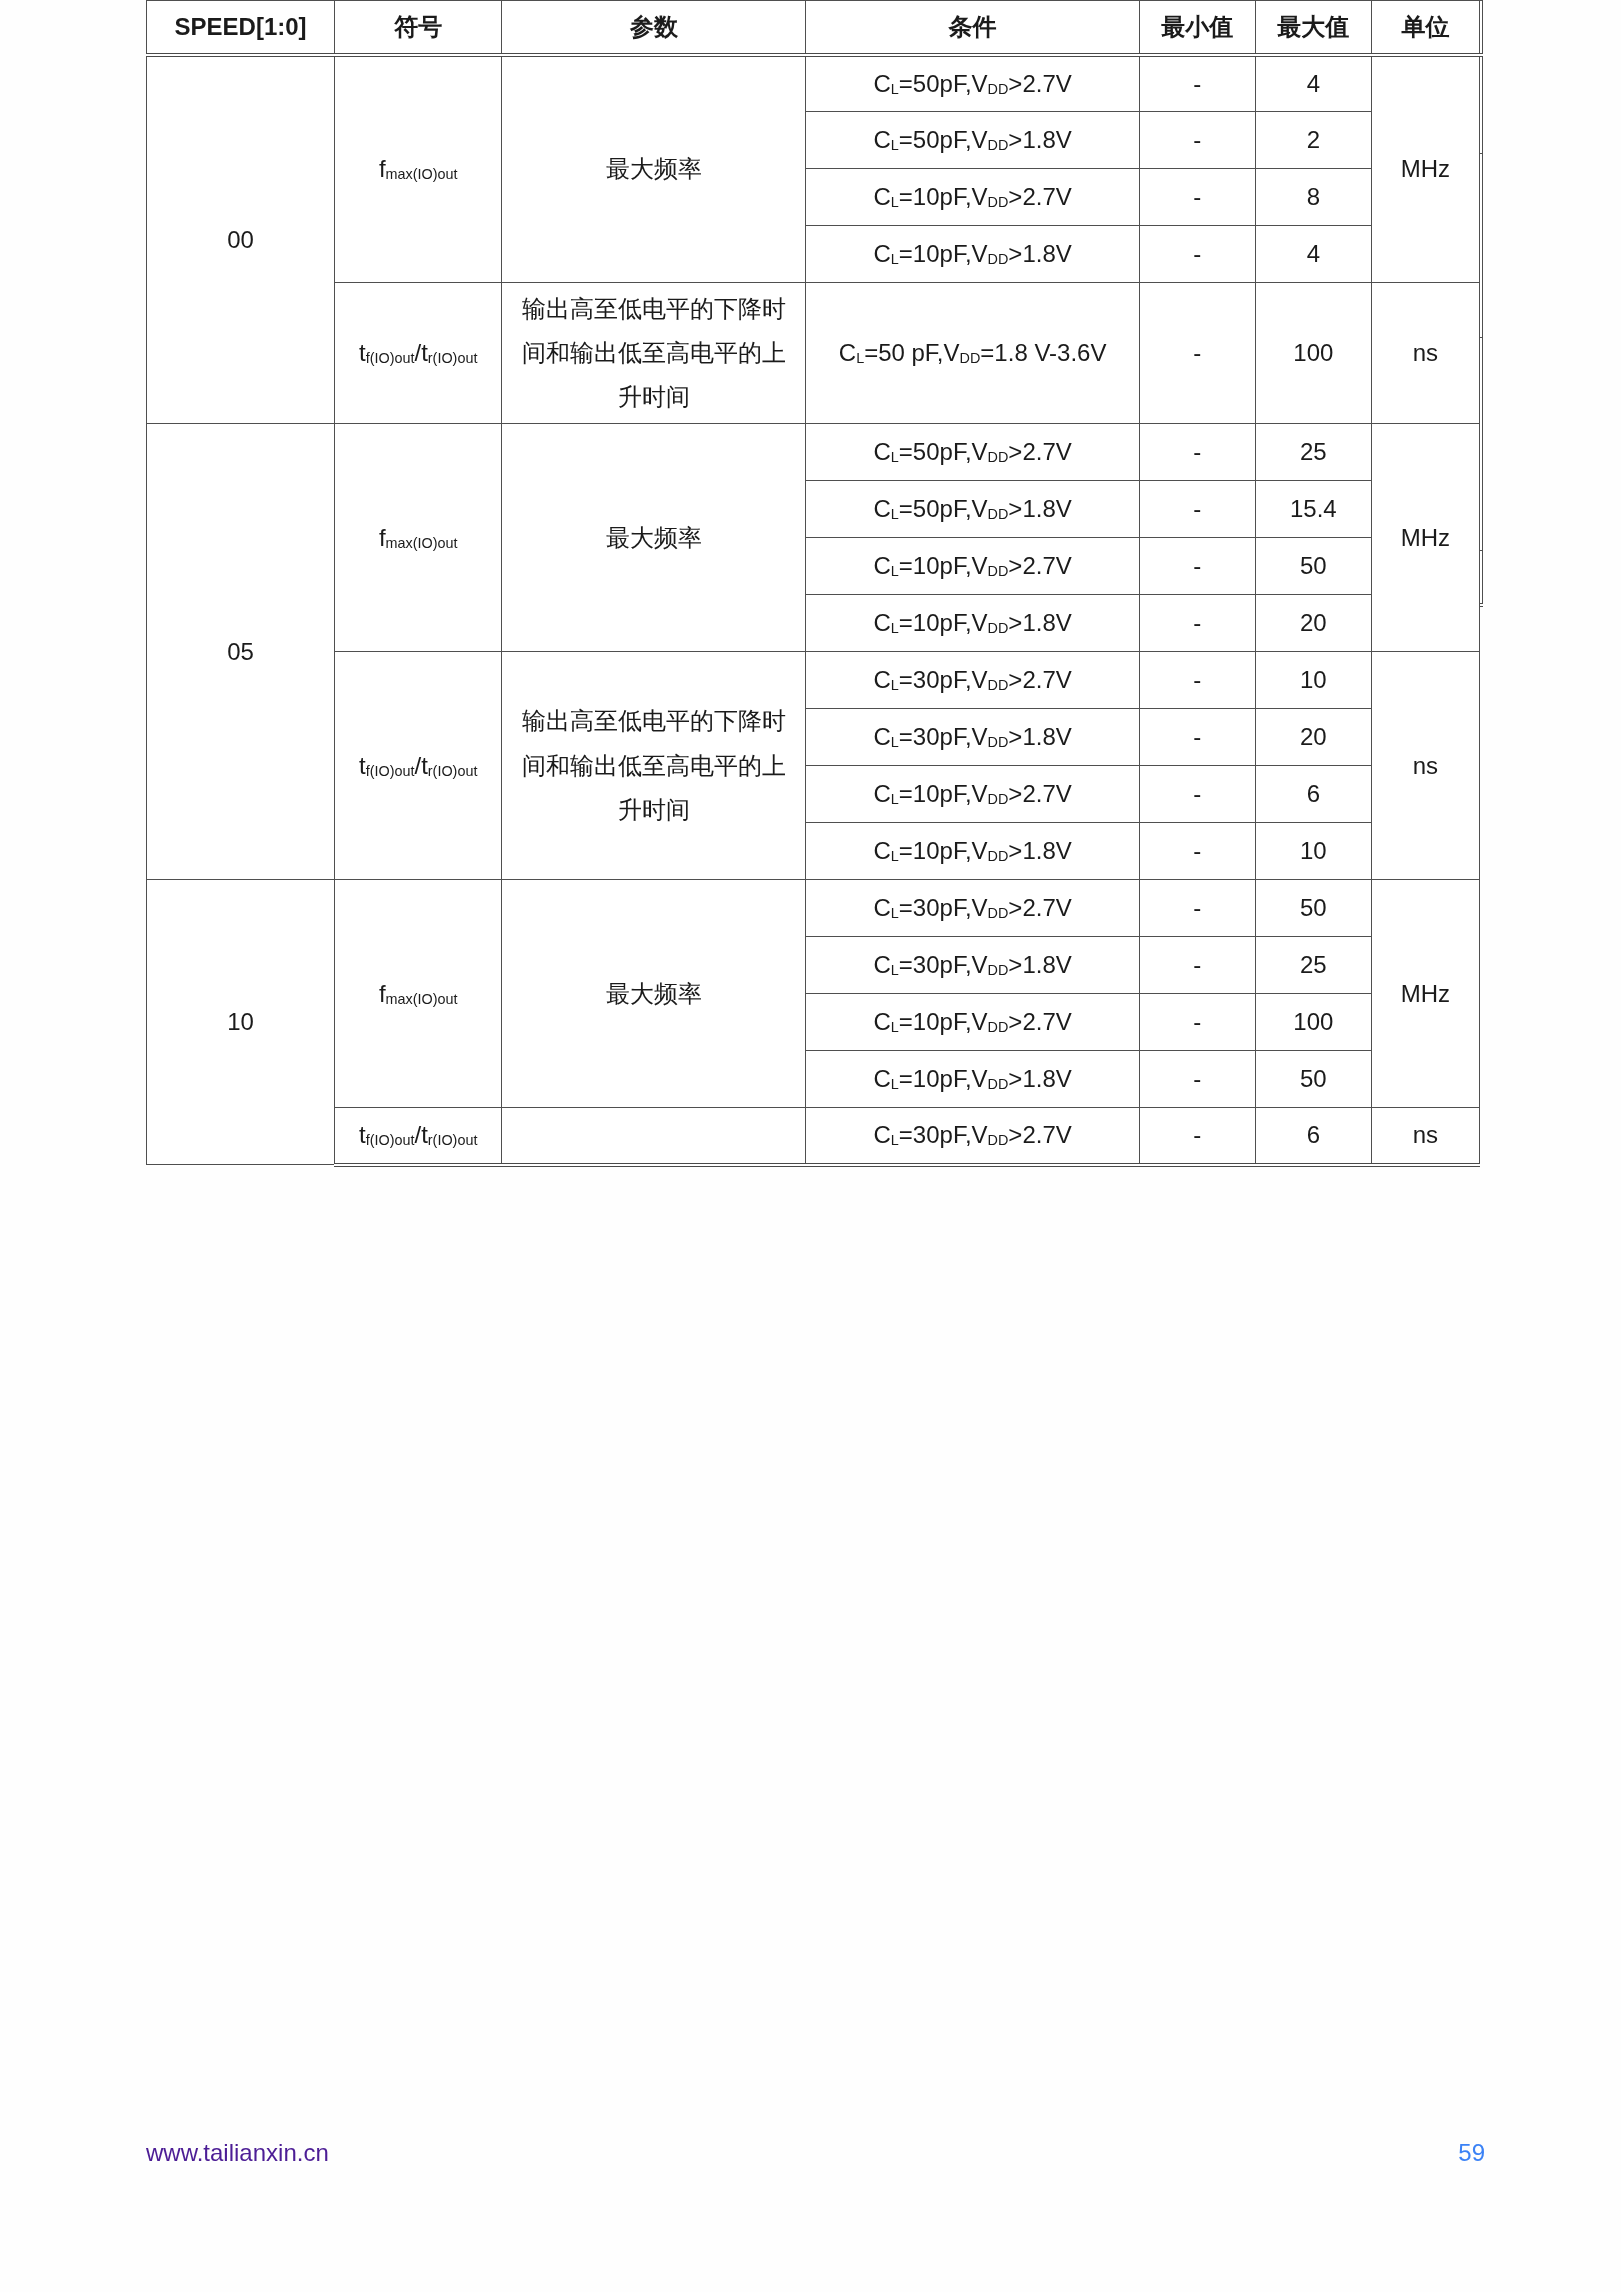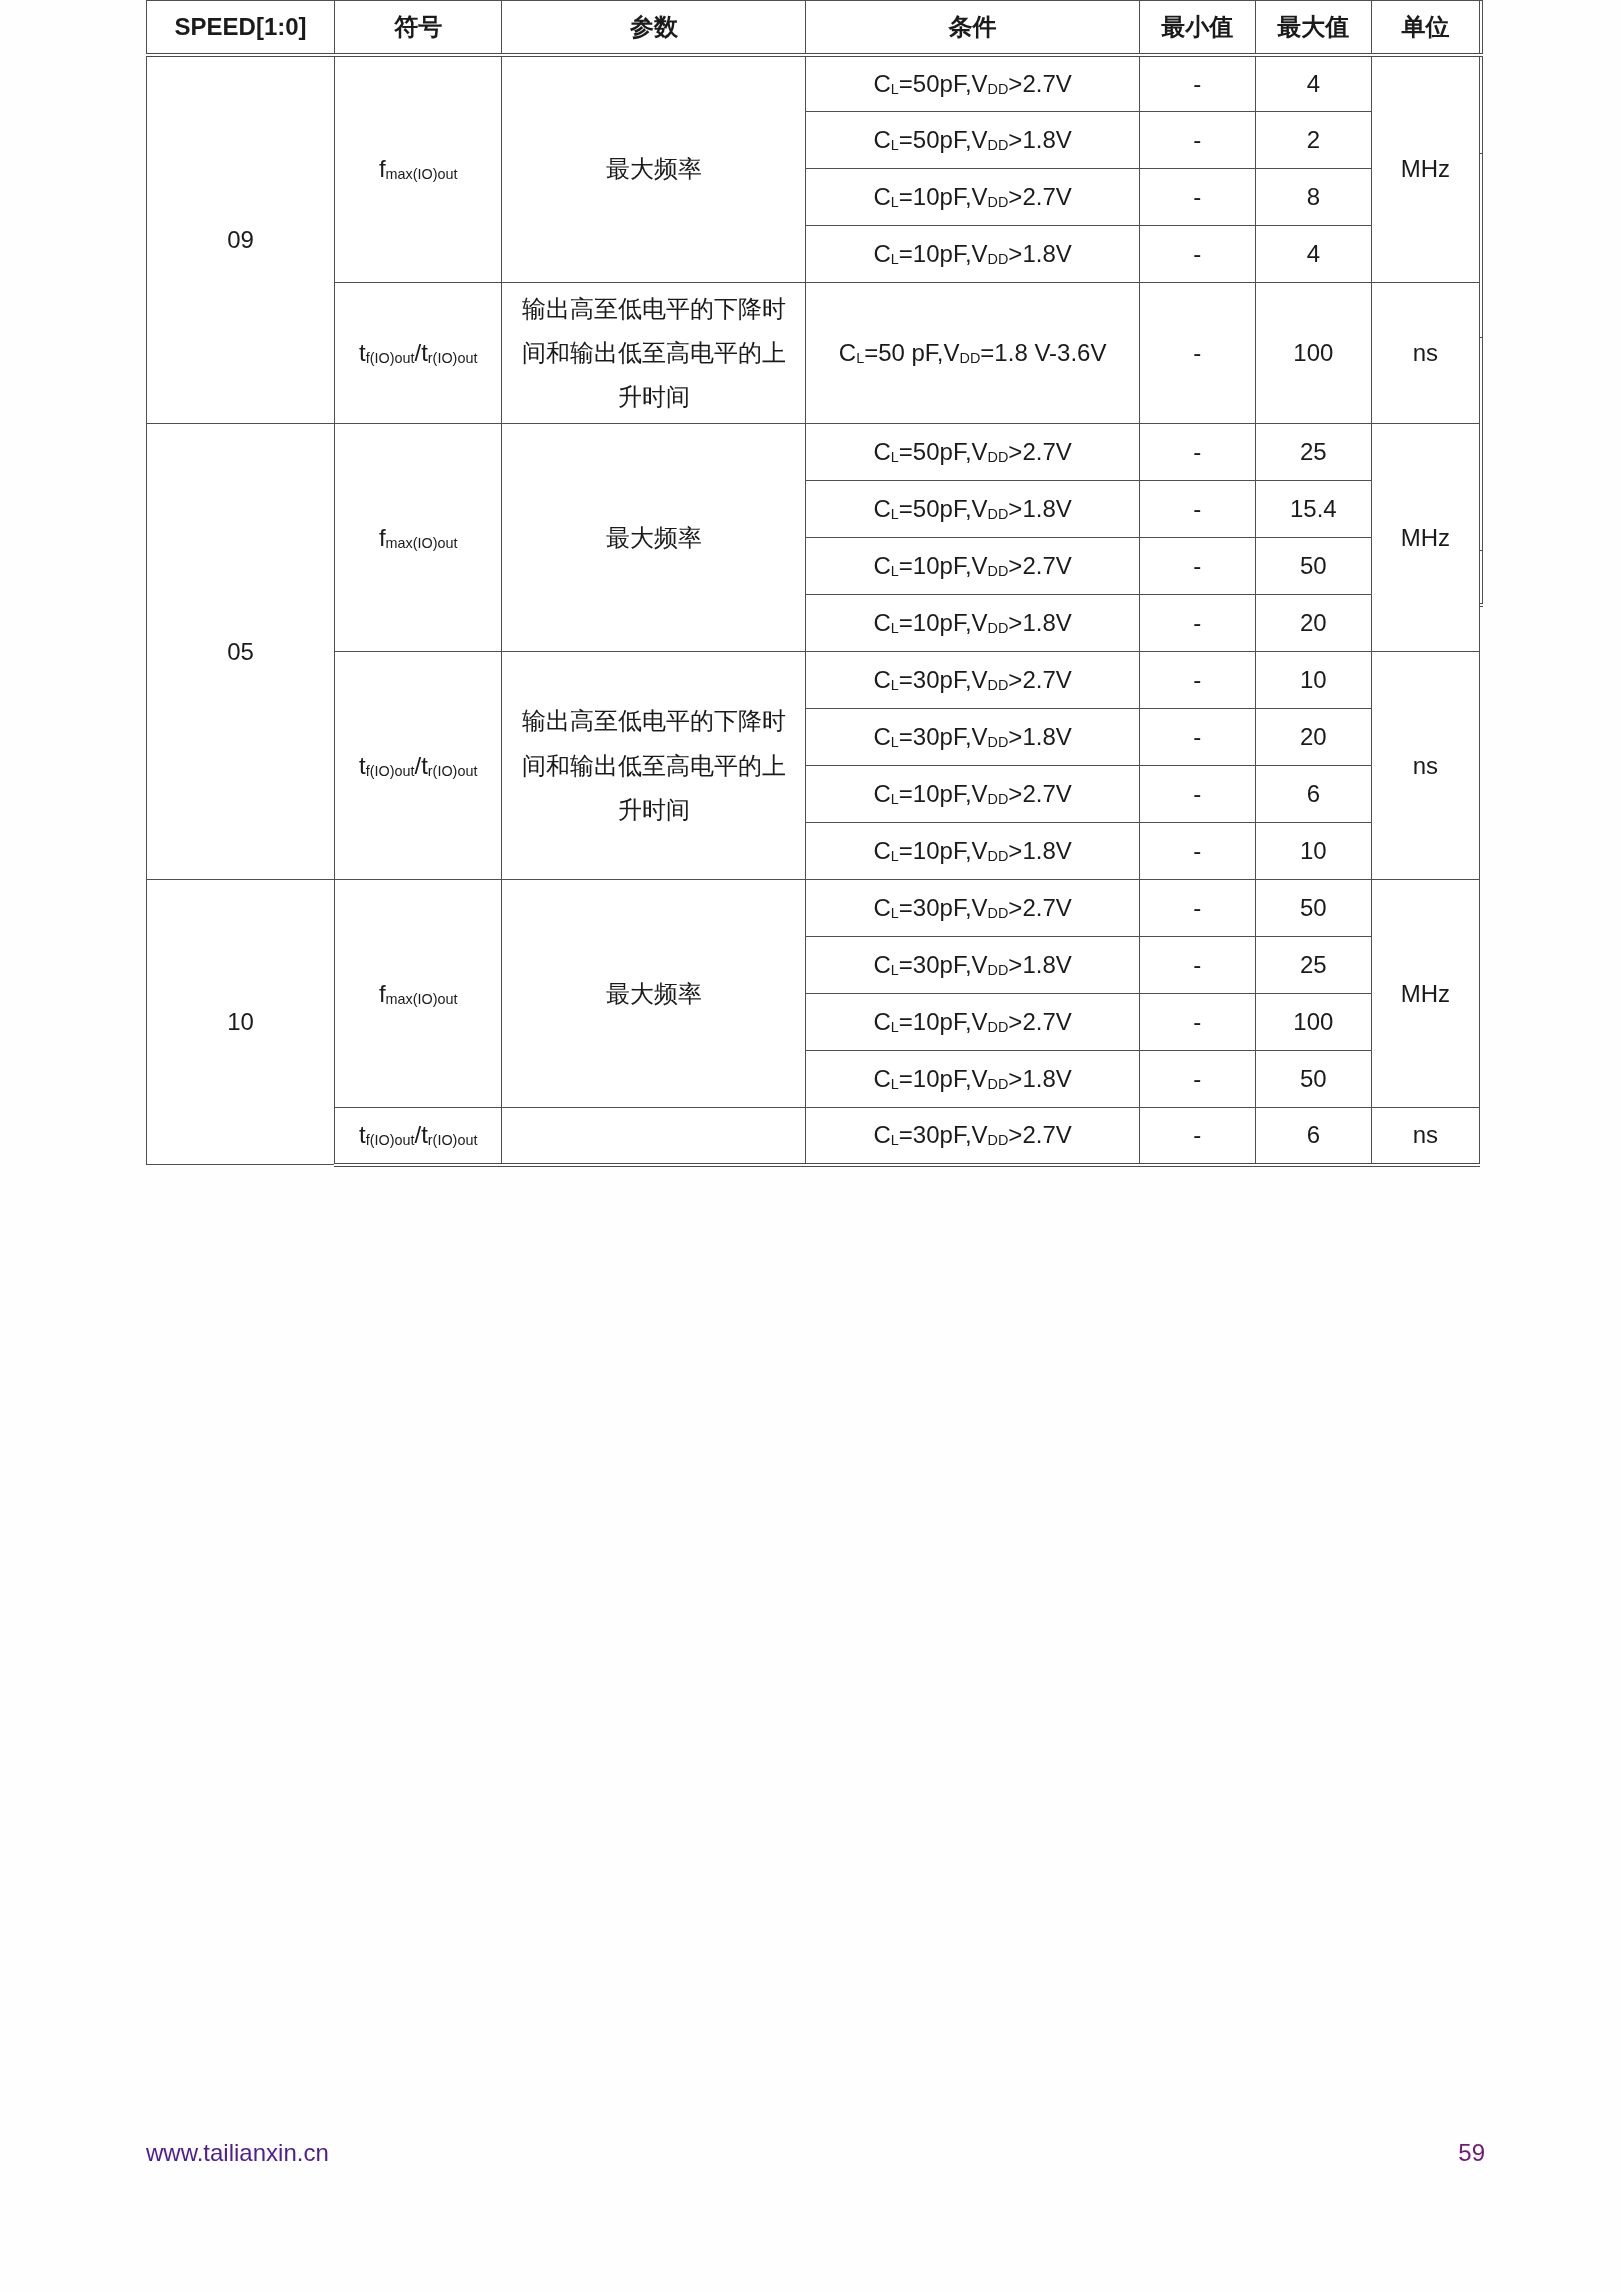--- a/index.html
+++ b/index.html
@@ -43,21 +43,21 @@
     text-align:center;
     font-size:26px;
     color:#222;
   }
   .footer-url{
     position:absolute;left:146px;top:2139px;
     font-size:24px;color:#4c1d95;
   }
   .page-num{
     position:absolute;right:136px;top:2139px;
-    font-size:24px;color:#701a75;
+    font-size:24px;color:#3b82f6;
   }
 </style>
 </head>
 <body>
 
 <div class="sheet">
 
   <div id="table1-host" class="tbl-host">
     <table class="tbl">
         <colgroup>
@@ -166,21 +166,21 @@
             <th>符号</th>
             <th>参数</th>
             <th>条件</th>
             <th>最小值</th>
             <th>最大值</th>
             <th>单位</th>
           </tr>
         </thead>
         <tbody>
           <tr style="height: 57px;">
-            <td rowspan="5">09</td>
+            <td rowspan="5">00</td>
             <td rowspan="4">f<sub>max(IO)out</sub></td>
             <td rowspan="4">最大频率</td>
             <td>C<sub>L</sub>=50pF,V<sub>DD</sub>&gt;2.7V</td>
             <td>-</td>
             <td>4</td>
             <td rowspan="4">MHz</td>
           </tr>
           <tr style="height: 57px;">
             <td>C<sub>L</sub>=50pF,V<sub>DD</sub>&gt;1.8V</td>
             <td>-</td>

